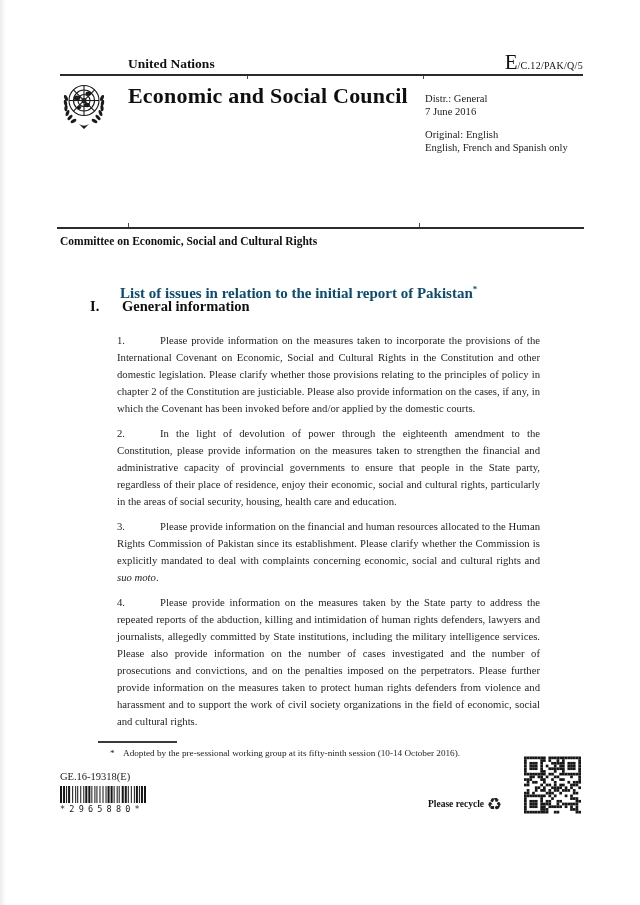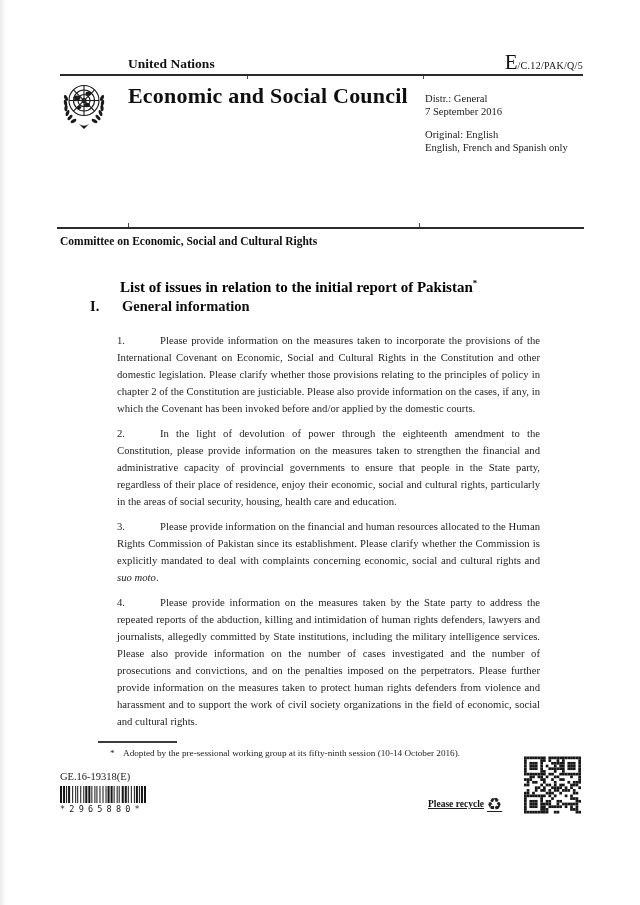--- a/index.html
+++ b/index.html
@@ -13,37 +13,37 @@
   .sym-rest{font-size:10px;letter-spacing:.3px;}
   .rule{position:absolute;background:#2b2b2b;}
   .rule1{left:60px;top:74px;width:523px;height:2px;}
   .rule2{left:57px;top:227px;width:527px;height:2px;}
   .tick{position:absolute;width:1px;background:#4a4a4a;}
   .emblem{position:absolute;left:60px;top:80px;}
   .council{position:absolute;left:128px;top:83px;font-size:22px;font-weight:700;color:#0f0f0f;letter-spacing:.2px;}
   .info{position:absolute;left:425px;top:92px;font-size:10.6px;line-height:13px;color:#222;}
   .block-gap{height:10px;}
   .committee{position:absolute;left:60px;top:235px;font-size:11.5px;font-weight:700;color:#111;}
-  .doc-title{position:absolute;left:120px;top:278px;font-size:15px;font-weight:700;color:#000000;white-space:nowrap;}
+  .doc-title{position:absolute;left:120px;top:284px;font-size:15px;font-weight:700;color:#0c4a6e;white-space:nowrap;}
   .doc-title sup{font-size:9px;}
   .section-heading{position:absolute;left:90px;top:298px;font-size:14.5px;font-weight:700;color:#0f0f0f;}
   .numeral{display:inline-block;width:32px;}
   .content{position:absolute;left:117px;top:332px;width:423px;font-size:10.7px;
            line-height:17px;text-align:justify;color:#1f1f1f;}
   .content p{margin:0 0 8px 0;}
   .pnum{display:inline-block;width:43px;}
   .fn-rule{position:absolute;left:98px;top:741px;width:79px;height:2px;background:#3a3a3a;}
   .footnote{position:absolute;left:110px;top:748px;font-size:9.2px;color:#222;white-space:nowrap;}
   .fn-marker{display:inline-block;width:13px;}
   .ge{position:absolute;left:60px;top:771px;font-size:10.5px;color:#1a1a1a;}
   .barcode{position:absolute;left:60px;top:786px;width:86px;}
   .barcode svg{display:block;width:86px;height:17px;fill:#161616;}
   .barcode-text{font-size:8.5px;letter-spacing:4.2px;margin-top:1px;white-space:nowrap;
                 font-family:"DejaVu Sans Mono",monospace;color:#1a1a1a;}
-  .recycle{position:absolute;left:428px;top:794px;display:flex;align-items:center;text-decoration:underline;}
+  .recycle{position:absolute;left:428px;top:794px;display:flex;align-items:center;}
   .recycle-label{font-size:9.5px;font-weight:700;color:#111;}
   .recycle-glyph{font-family:"DejaVu Sans",sans-serif;font-size:17px;margin-left:3px;color:#222;}
   .qr{position:absolute;left:524px;top:756px;width:57px;height:58px;fill:#161616;}
 </style>
 </head>
 <body>
 
 <div class="page">
   <div class="scan-edge"></div>
 
@@ -83,21 +83,21 @@
       <ellipse cx="38" cy="37.5" rx="1.6" ry="3.2" transform="rotate(-42 38 37.5)"></ellipse>
       <ellipse cx="34.5" cy="41" rx="1.6" ry="3.2" transform="rotate(-62 34.5 41)"></ellipse>
       <path d="M19 44 Q24 47.5 29 44 L24 49 Z"></path>
     </g>
   </svg>
 
   <div class="council">Economic and Social Council</div>
 
   <div class="info">
     <div>Distr.: General</div>
-    <div>7 September 2016</div>
+    <div>7 June 2016</div>
     <div class="block-gap"></div>
     <div>Original: English</div>
     <div>English, French and Spanish only</div>
   </div>
 
   <div class="rule rule2"></div>
   <div class="tick" style="left:128px;top:223px;height:4px;"></div>
   <div class="tick" style="left:419px;top:223px;height:4px;"></div>
 
   <div class="committee">Committee on Economic, Social and Cultural Rights</div>

